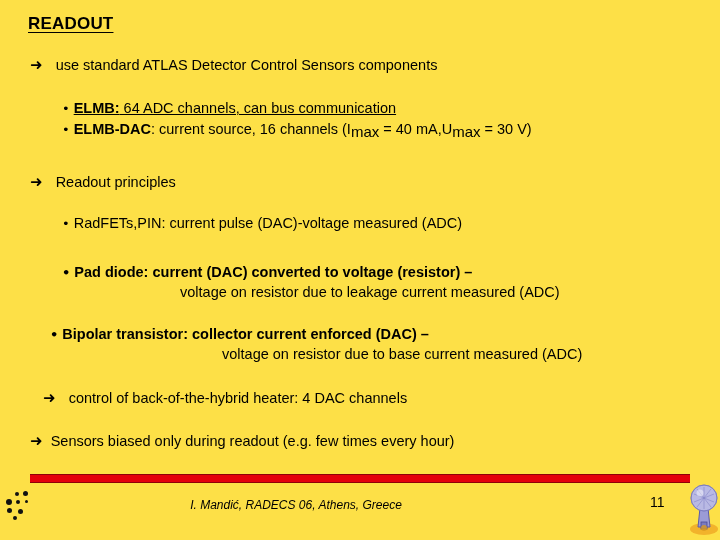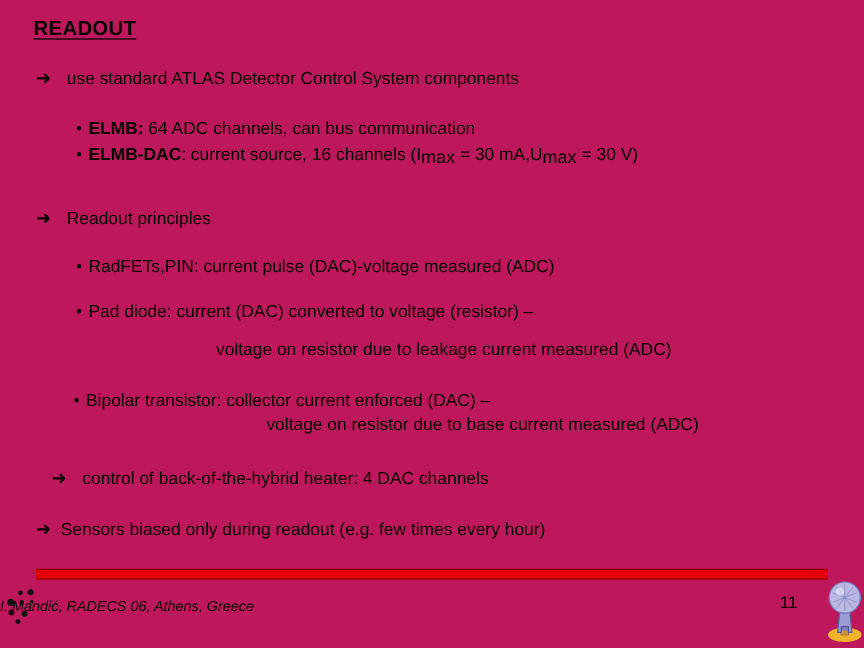--- a/index.html
+++ b/index.html
@@ -11,21 +11,21 @@
     width: 720px;
     height: 540px;
     overflow: hidden;
     font-family: "Liberation Sans", sans-serif;
     color: #000000;
     position: relative;
   }
   .slide {
     position: absolute;
     inset: 0;
-    background: #be185d;
+    background: #fde047;
   }
 
   
   .title {
     position: absolute;
     left: 28px;
     top: 14px;
     font-size: 17px;
     font-weight: bold;
     letter-spacing: 0.2px;
@@ -62,27 +62,27 @@
   .b { font-weight: bold; }
   sub {
     font-size: 15px;
     vertical-align: baseline;
     position: relative;
     top: 3px;
   }
 
   
   #l-arrow1   { left: 30px;  top: 57px;  }
-  #l-elmb     { left: 62px;  top: 101px; }
+  #l-elmb     { left: 62px;  top: 101px; text-decoration: underline; }
   #l-elmbdac  { left: 62px;  top: 121px; }
   #l-arrow2   { left: 30px;  top: 174px; }
   #l-radfets  { left: 62px;  top: 216px; }
-  #l-pad1     { left: 62px;  top: 253px; }
+  #l-pad1     { left: 62px;  top: 265px; font-weight: bold; }
   #l-pad2     { left: 180px; top: 285px; }
-  #l-bip1     { left: 60px;  top: 327px; }
+  #l-bip1     { left: 50px;  top: 327px; font-weight: bold; }
   #l-bip2     { left: 222px; top: 347px; }
   #l-arrow3   { left: 30px;  top: 390px; margin-left: 13px; }
   #l-arrow4   { left: 30px;  top: 433px; text-align: right; }
 
   
   .red-bar {
     position: absolute;
     left: 30px;
     top: 474px;
     width: 660px;
@@ -92,21 +92,21 @@
     border-bottom: 1.5px solid #8E0008;
     box-sizing: border-box;
   }
 
   
   .footer-text {
     position: absolute;
     left: 0;
     top: 498px;
     width: 592px;
-    text-align: left;
+    text-align: center;
     font-style: italic;
     font-size: 12px;
     white-space: nowrap;
   }
   .page-num {
     position: absolute;
     left: 650px;
     top: 494px;
     width: 28px;
     text-align: left;
@@ -148,29 +148,29 @@
 </head>
 <body>
 
 <div class="slide">
 
   <div class="title">READOUT</div>
 
   <div class="line arrow-line" id="l-arrow1">
     <span class="arrow">➜</span>
     <span class="arrow-gap"></span>
-    <span>use standard ATLAS Detector Control System components</span>
+    <span>use standard ATLAS Detector Control Sensors components</span>
   </div>
 
   <div class="line" id="l-elmb">
     <span class="bullet">•</span><span class="b">ELMB:</span><span> 64 ADC channels, can bus communication</span>
   </div>
 
   <div class="line" id="l-elmbdac">
-    <span class="bullet">•</span><span class="b">ELMB-DAC</span><span>: current source, 16 channels  (I</span><sub>max</sub><span> = 30 mA,U</span><sub>max</sub><span> = 30 V)</span>
+    <span class="bullet">•</span><span class="b">ELMB-DAC</span><span>: current source, 16 channels  (I</span><sub>max</sub><span> = 40 mA,U</span><sub>max</sub><span> = 30 V)</span>
   </div>
 
   <div class="line arrow-line" id="l-arrow2">
     <span class="arrow">➜</span>
     <span class="arrow-gap"></span>
     <span>Readout principles</span>
   </div>
 
   <div class="line" id="l-radfets">
     <span class="bullet">•</span><span>RadFETs,PIN: current pulse (DAC)-voltage measured (ADC)</span>

